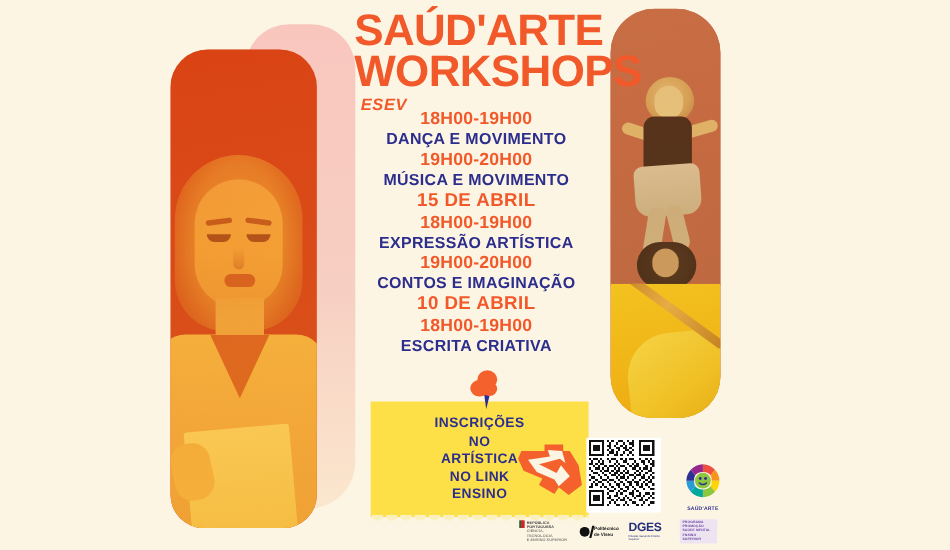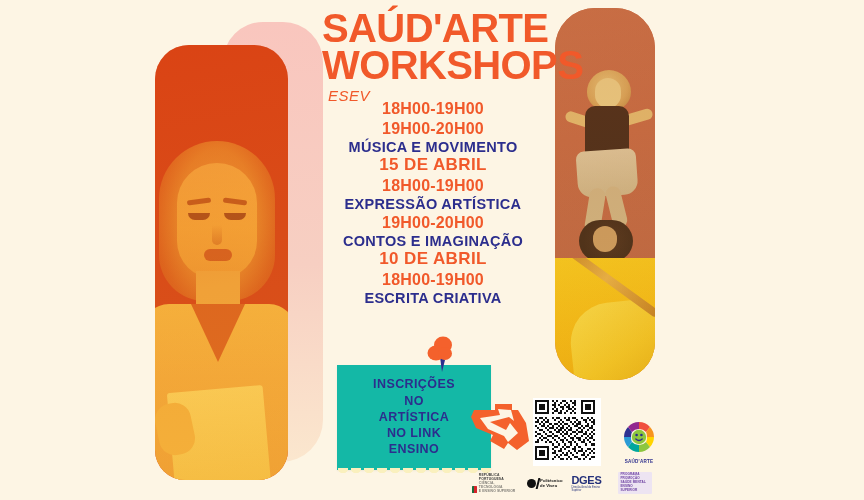--- a/index.html
+++ b/index.html
@@ -96,34 +96,35 @@
   .right-tint{position:absolute;inset:0;background:linear-gradient(180deg,rgba(214,100,40,.22) 0%,rgba(235,160,40,.12) 70%,rgba(250,205,30,.10) 100%);}
 
   
   .headline{position:absolute;left:322px;top:10px;width:222px;text-align:left;}
   .hl-1,.hl-2{
     color:#F1592A;font-weight:800;letter-spacing:-.6px;line-height:.93;
     font-family:"Liberation Sans", sans-serif;font-stretch:condensed;
   }
   .hl-1{font-size:40px;}
   .hl-2{font-size:40px;}
-  .hl-esev{margin-top:3px;margin-left:6px;color:#F1592A;font-size:15px;font-weight:400;font-style:italic;letter-spacing:.5px;}
+  .hl-esev{margin-top:3px;margin-left:6px;color:#F1592A;font-size:15px;font-weight:700;font-style:italic;letter-spacing:.5px;}
 
   
   .schedule{position:absolute;left:300px;top:98px;width:266px;text-align:center;}
   .day{color:#F1592A;font-size:17px;font-weight:800;letter-spacing:.4px;margin-top:9px;}
   .day:first-child{margin-top:0;}
   .time{color:#F1592A;font-size:16px;font-weight:800;letter-spacing:.2px;margin-top:2px;}
   .ws{color:#2C2E8D;font-size:14.5px;font-weight:800;letter-spacing:.3px;margin-top:1px;}
 
   
   .note{
     position:absolute;left:337px;top:365px;width:154px;height:105px;
-    background:#14b8a6;
+    background:#fde047;
     box-shadow:0 1px 2px rgba(0,0,0,.06);
+    padding-left:44px;
   }
   .note-inner{
     position:absolute;inset:0;display:flex;flex-direction:column;
     align-items:center;justify-content:center;gap:1px;
     color:#2C2E8D;font-size:12.5px;font-weight:800;letter-spacing:.4px;line-height:1.22;
   }
   .note-jag{position:absolute;left:0;bottom:-5px;width:100%;height:7px;
     background:
       radial-gradient(circle at 6px 0, #FAF0BE 5px, transparent 5.5px) 0 0/13px 7px repeat-x;}
   .pin{position:absolute;left:424px;top:336px;width:34px;height:36px;}
@@ -135,21 +136,21 @@
   .qr{position:absolute;left:533px;top:398px;width:64px;height:64px;background:#fff;padding:2px;}
   .qr svg{display:block;}
 
   
   .sa-logo{position:absolute;left:619px;top:420px;width:40px;height:44px;text-align:center;}
   .sa-caption{font-size:4.6px;font-weight:800;color:#2C2E8D;letter-spacing:.2px;margin-top:1px;}
 
   
   .footer{position:absolute;left:472px;top:470px;width:180px;height:26px;
     display:flex;align-items:center;gap:9px;}
-  .flogo{display:flex;align-items:flex-end;gap:2px;}
+  .flogo{display:flex;align-items:flex-start;gap:2px;}
   .flogo .ft{font-size:3.4px;line-height:1.18;font-weight:700;color:#3a3a3a;letter-spacing:.1px;}
   .dges{font-size:11px;font-weight:800;color:#24307A;letter-spacing:-.3px;}
   .dges-sub{font-size:2.6px;color:#24307A;letter-spacing:0;margin-top:0px;}
   .ppp{background:#EDE4F2;padding:1.5px 2px;border-radius:1px;}
   .ppp div{font-size:3.1px;font-weight:800;color:#6B3FA0;line-height:1.25;letter-spacing:.1px;}
   .pv-mark{display:flex;align-items:center;gap:1px;}
   .pv-dot{width:9px;height:9px;border-radius:50%;background:#111;}
   .pv-slash{width:2px;height:11px;background:#111;transform:skewX(-14deg);}
   .pv-txt{font-size:4.2px;font-weight:800;color:#111;line-height:1.2;}
   .rp-flag{width:5px;height:7px;background:linear-gradient(90deg,#1C6B3C 0 40%,#D6232A 40% 100%);border-radius:.5px;}
@@ -208,20 +209,21 @@
   <div class="headline">
     <div class="hl-1">SAÚD'ARTE</div>
     <div class="hl-2">WORKSHOPS</div>
     <div class="hl-esev">ESEV</div>
   </div>
 
   <div class="schedule">
 
     <div>
       <div class="time">18H00-19H00</div>
+      <div class="ws">DANÇA E MOVIMENTO</div>
       <div class="time">19H00-20H00</div>
       <div class="ws">MÚSICA E MOVIMENTO</div>
     </div>
 
     <div>
       <div class="day">15 DE ABRIL</div>
       <div class="time">18H00-19H00</div>
       <div class="ws">EXPRESSÃO ARTÍSTICA</div>
       <div class="time">19H00-20H00</div>
       <div class="ws">CONTOS E IMAGINAÇÃO</div>

